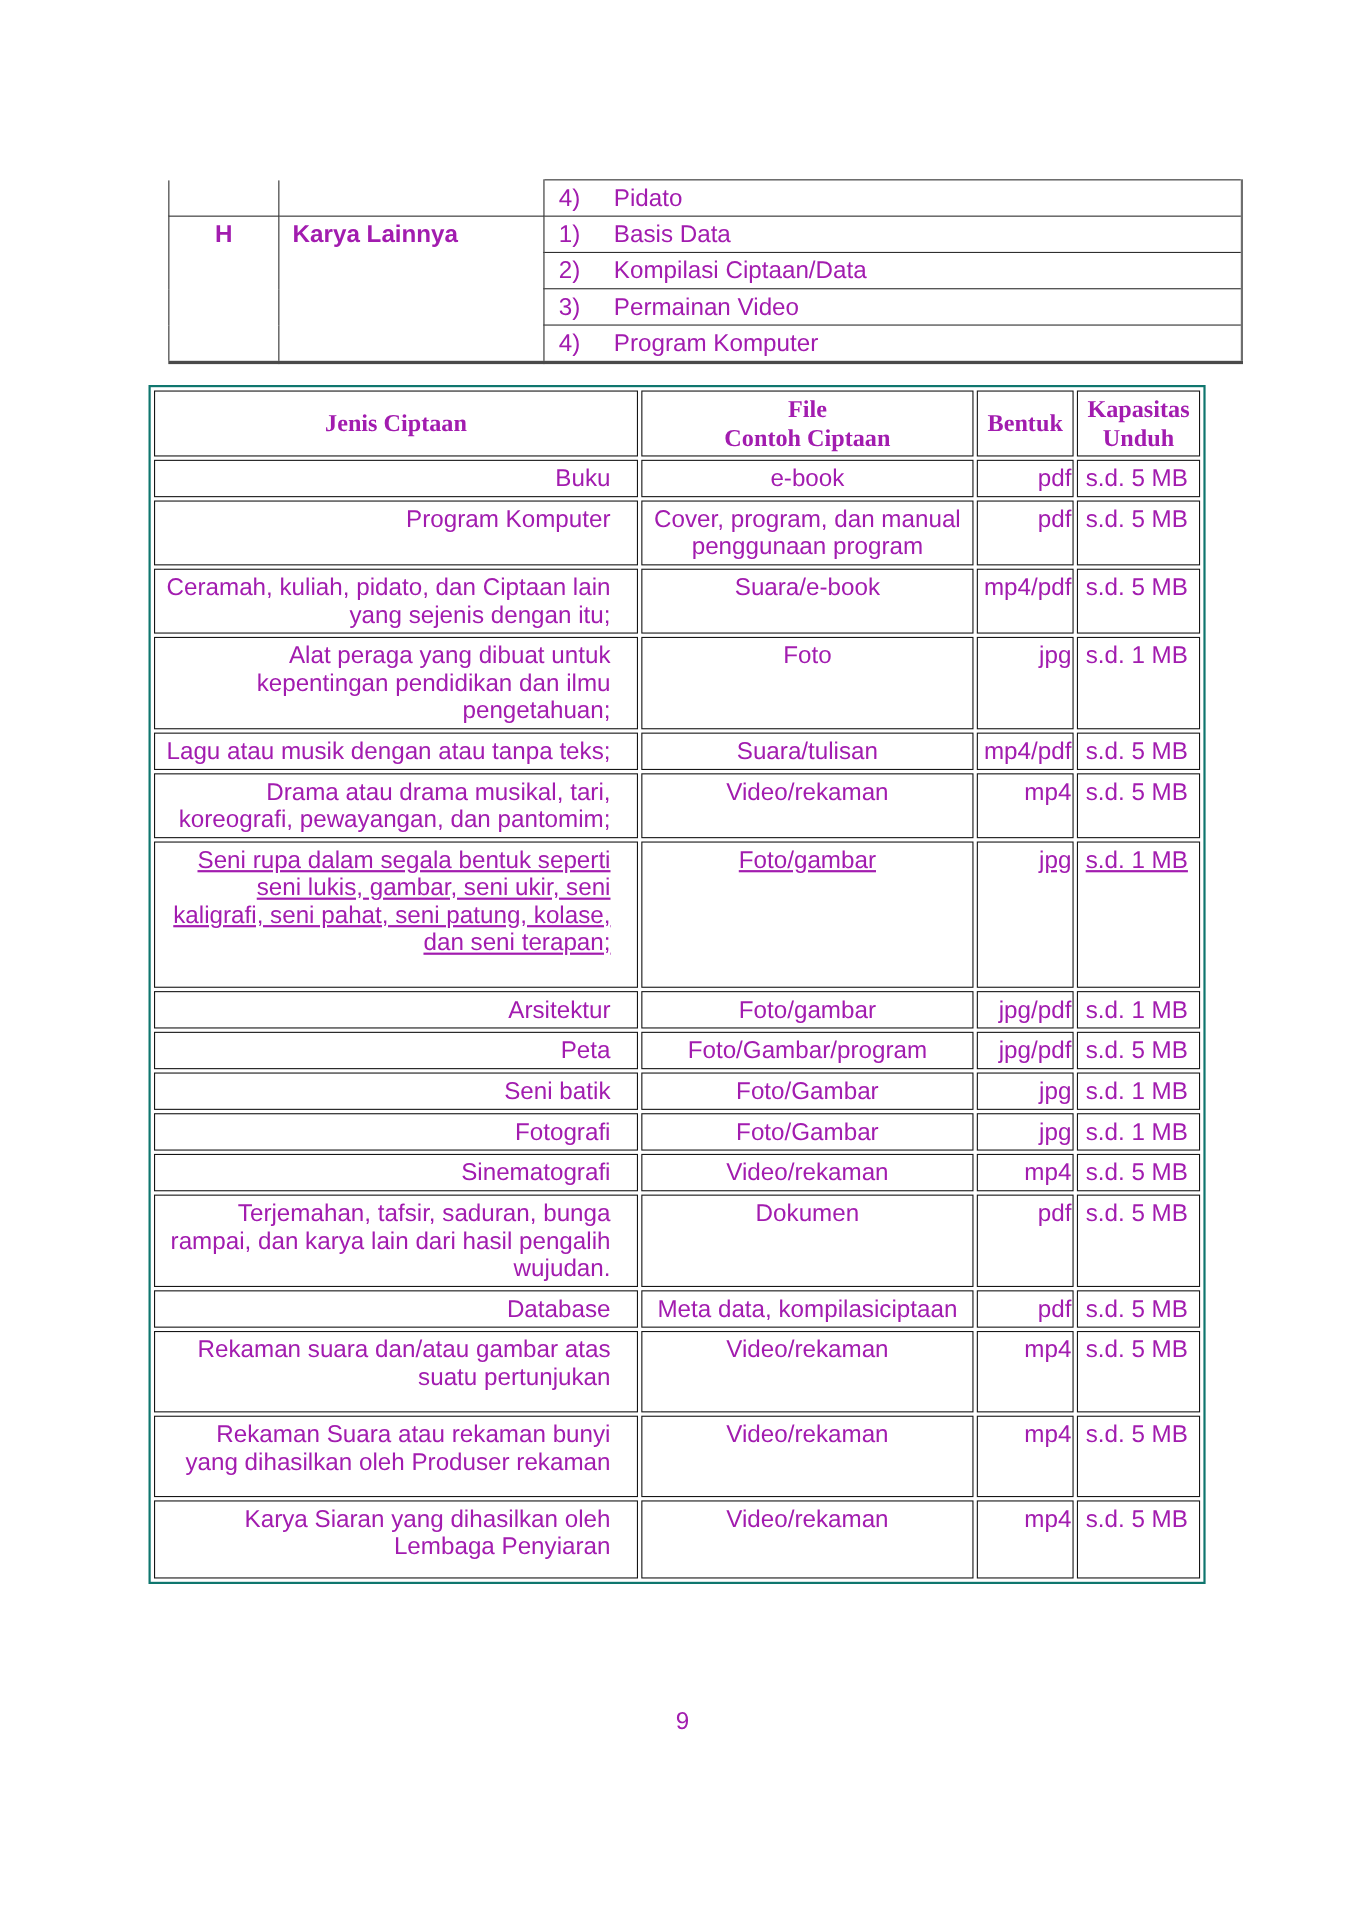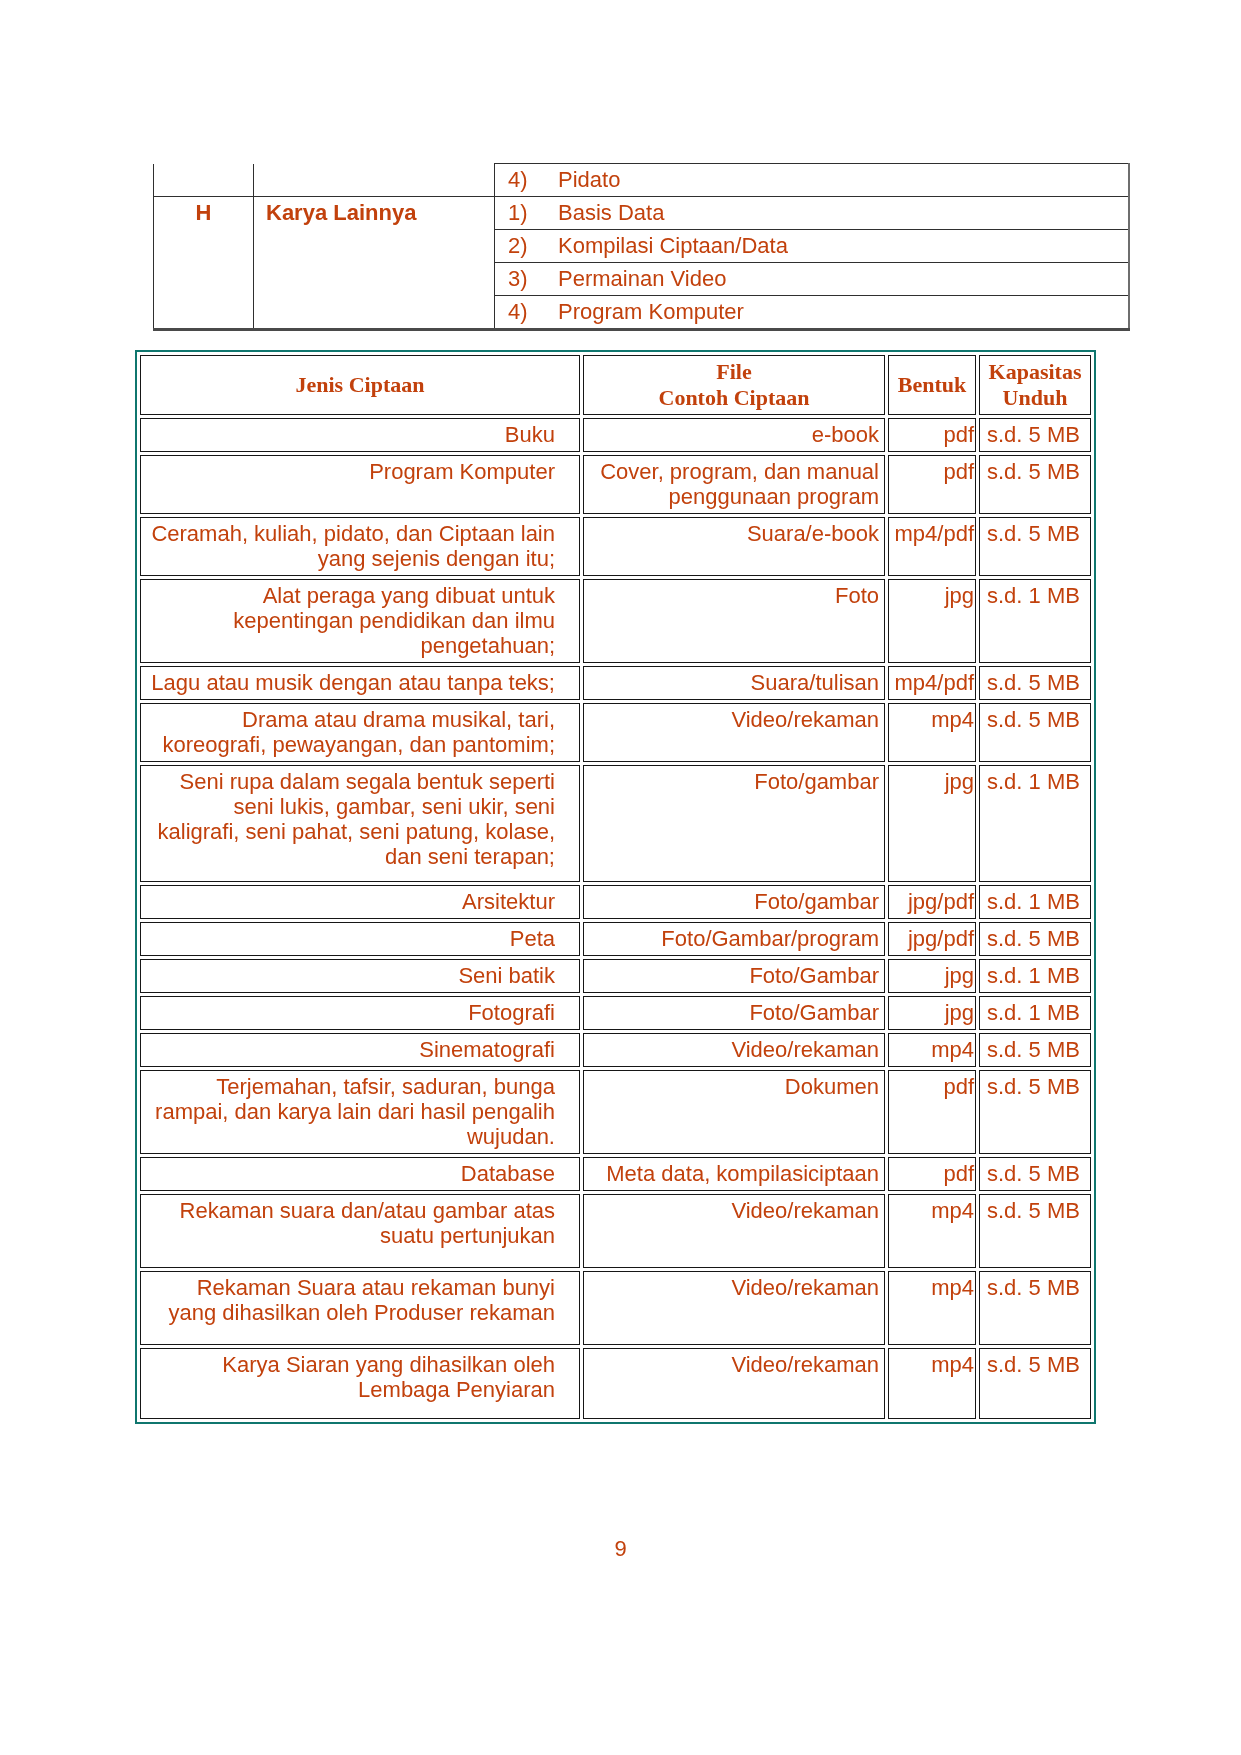--- a/index.html
+++ b/index.html
@@ -1,21 +1,21 @@
 <!DOCTYPE html>
 <html><head>
 <meta charset="utf-8">
 <style>
   html, body { margin: 0; padding: 0; background: #ffffff; }
   .page {
     position: relative;
     width: 1241px;
     height: 1755px;
     background: #ffffff;
-    color: #c2410c;
+    color: #a21caf;
     font-family: "Liberation Sans", sans-serif;
     font-size: 22px;
     line-height: 25px;
     overflow: hidden;
   }
 
   
   .top-table {
     border-collapse: collapse;
     table-layout: fixed;
@@ -55,25 +55,25 @@
     font-weight: bold;
     font-size: 22px;
     line-height: 26px;
     text-align: center;
     vertical-align: middle;
     white-space: pre-line;
     padding: 3px 2px;
   }
   .main-table td { vertical-align: top; padding: 3px 4px 4px 4px; }
   .cell-jenis { text-align: right; padding-left: 6px !important; padding-right: 24px !important; }
-  .cell-file { text-align: right; padding-left: 5px !important; padding-right: 5px !important; }
+  .cell-file { text-align: center; padding-left: 5px !important; padding-right: 5px !important; }
   .cell-bentuk { text-align: right; padding-left: 1px !important; padding-right: 1px !important; }
   .cell-kapasitas { text-align: left; padding-left: 7px !important; padding-right: 2px !important; }
   
-  .main-table tbody tr:nth-child(7) td { padding-bottom: 12px; }
+  .main-table tbody tr:nth-child(7) td { padding-bottom: 28px; text-decoration: underline; }
   .main-table tbody tr:nth-child(15) td { padding-bottom: 19px; }
   .main-table tbody tr:nth-child(16) td { padding-bottom: 19px; }
   .main-table tbody tr:nth-child(17) td { padding-bottom: 16px; margin-left: 16px; }
 
   
   .source { margin: 26px 0 0 152px; }
   .page-number { margin-top: 112px; text-align: center; }
 </style>
 </head>
 <body>

